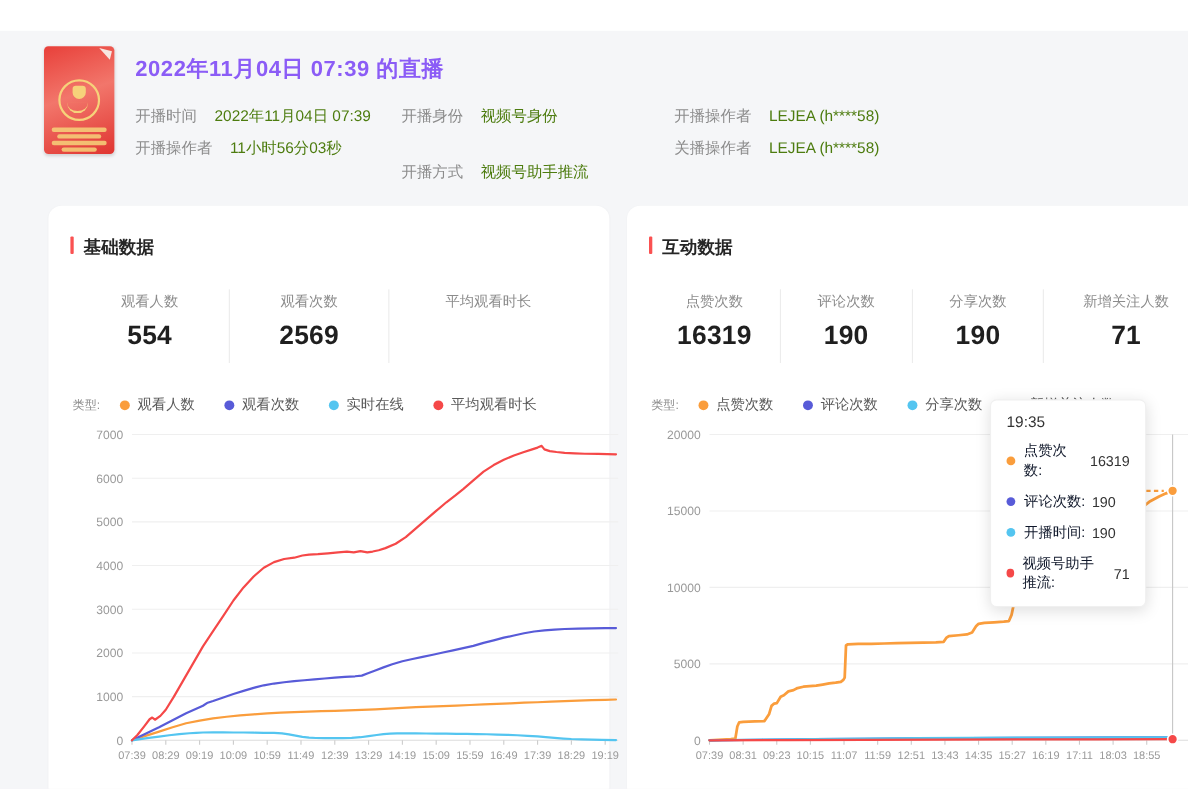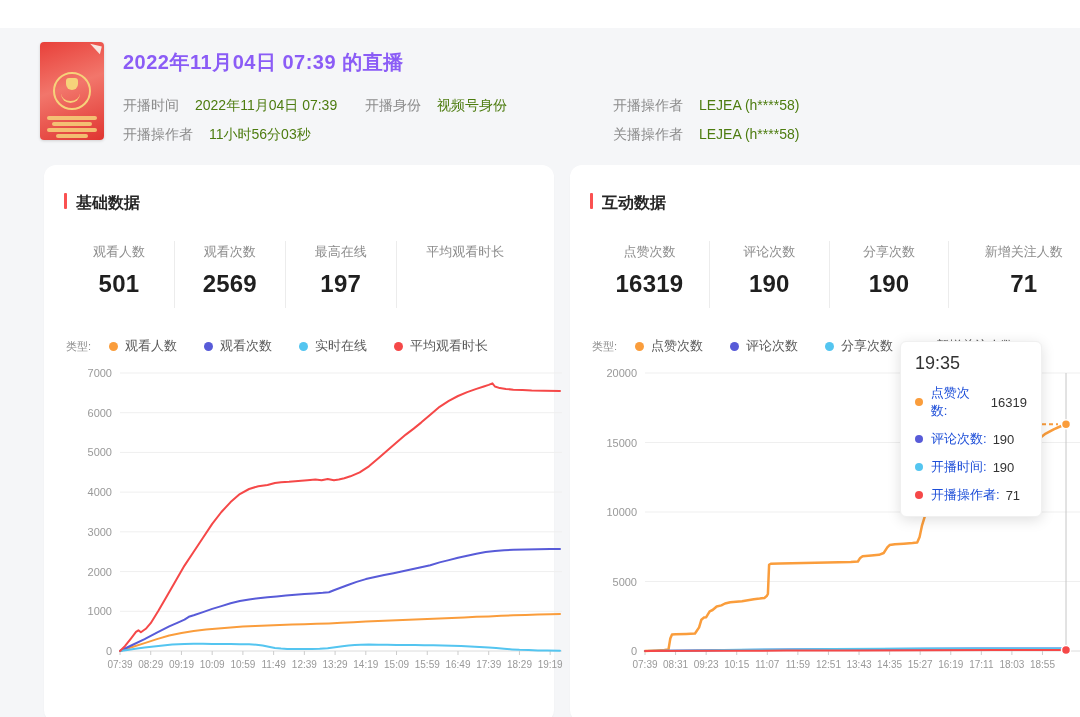--- a/index.html
+++ b/index.html
@@ -51,24 +51,24 @@
   .legend-item { display:flex; align-items:center; margin-right:27px; cursor:pointer; }
   .legend-dot { width:9px; height:9px; border-radius:50%; margin-right:7px; }
   .legend-name { font-size:13px; color:#595959; }
 
   .chart-wrap { margin-top:6px; }
   svg text { font-family:"Liberation Sans", sans-serif; }
 
   
   .tooltip { position:absolute; left:330px; top:176px; width:142px; background:#fff; border:1px solid #f0f0f0;
              border-radius:6px; box-shadow:0 3px 14px rgba(0,0,0,.13); padding:11px 14px 12px; z-index:5; }
-  .tooltip-time { font-size:18px; color:#333; margin-bottom:4px; }
+  .tooltip-time { font-size:14px; color:#333; margin-bottom:4px; }
   .tooltip-row { display:flex; align-items:center; margin-top:10px; font-size:13px; }
   .tooltip-row .legend-dot { width:8px; height:8px; margin-right:8px; }
-  .tooltip-label { color:#1d4ed8; }
+  .tooltip-label { color:#0f172a; }
   .tooltip-value { color:#333; margin-left:6px; }
 </style>
 </head>
 <body>
 
 <div class="topbar"></div>
 
 <div class="header">
   <div class="cover">
     <div class="dove"></div>
@@ -89,20 +89,24 @@
         <div class="info-row">
           <span class="info-label">开播操作者</span>
           <span class="info-value">11小时56分03秒</span>
         </div>
       </div>
       <div class="info-col c2">
         <div class="info-row">
           <span class="info-label">开播身份</span>
           <span class="info-value">视频号身份</span>
         </div>
+        <div class="info-row">
+          <span class="info-label">开播方式</span>
+          <span class="info-value">视频号助手推流</span>
+        </div>
       </div>
       <div class="info-col c3">
         <div class="info-row">
           <span class="info-label">开播操作者</span>
           <span class="info-value">LEJEA (h****58)</span>
         </div>
         <div class="info-row">
           <span class="info-label">关播操作者</span>
           <span class="info-value">LEJEA (h****58)</span>
         </div>
@@ -114,29 +118,25 @@
 <div class="cards-row">
 
   <div class="card left">
     <div class="section-title">
       <div class="red-bar"></div>
       <span>基础数据</span>
     </div>
     <div class="stats">
       <div class="stat">
         <div class="stat-label">观看人数</div>
-        <div class="stat-value">501</div>
+        <div class="stat-value">554</div>
       </div>
       <div class="stat">
         <div class="stat-label">观看次数</div>
         <div class="stat-value">2569</div>
-      </div>
-      <div class="stat">
-        <div class="stat-label">最高在线</div>
-        <div class="stat-value">197</div>
       </div>
       <div class="stat wide">
         <div class="stat-label">平均观看时长</div>
       </div>
     </div>
     <div class="legend-row">
       <span class="legend-type">类型:</span>
       <div class="legend-item">
         <span class="legend-dot" style="background: rgb(250, 157, 60);"></span>
         <span class="legend-name">观看人数</span>
@@ -315,18 +315,18 @@
         <span class="tooltip-label">评论次数:</span>
         <span class="tooltip-value">190</span>
       </div>
       <div class="tooltip-row">
         <span class="legend-dot" style="background: rgb(84, 197, 240);"></span>
         <span class="tooltip-label">开播时间:</span>
         <span class="tooltip-value">190</span>
       </div>
       <div class="tooltip-row">
         <span class="legend-dot" style="background: rgb(245, 72, 72);"></span>
-        <span class="tooltip-label">开播操作者:</span>
+        <span class="tooltip-label">视频号助手推流:</span>
         <span class="tooltip-value">71</span>
       </div>
     </div>
   </div>
 </div>
 
 </body></html>

